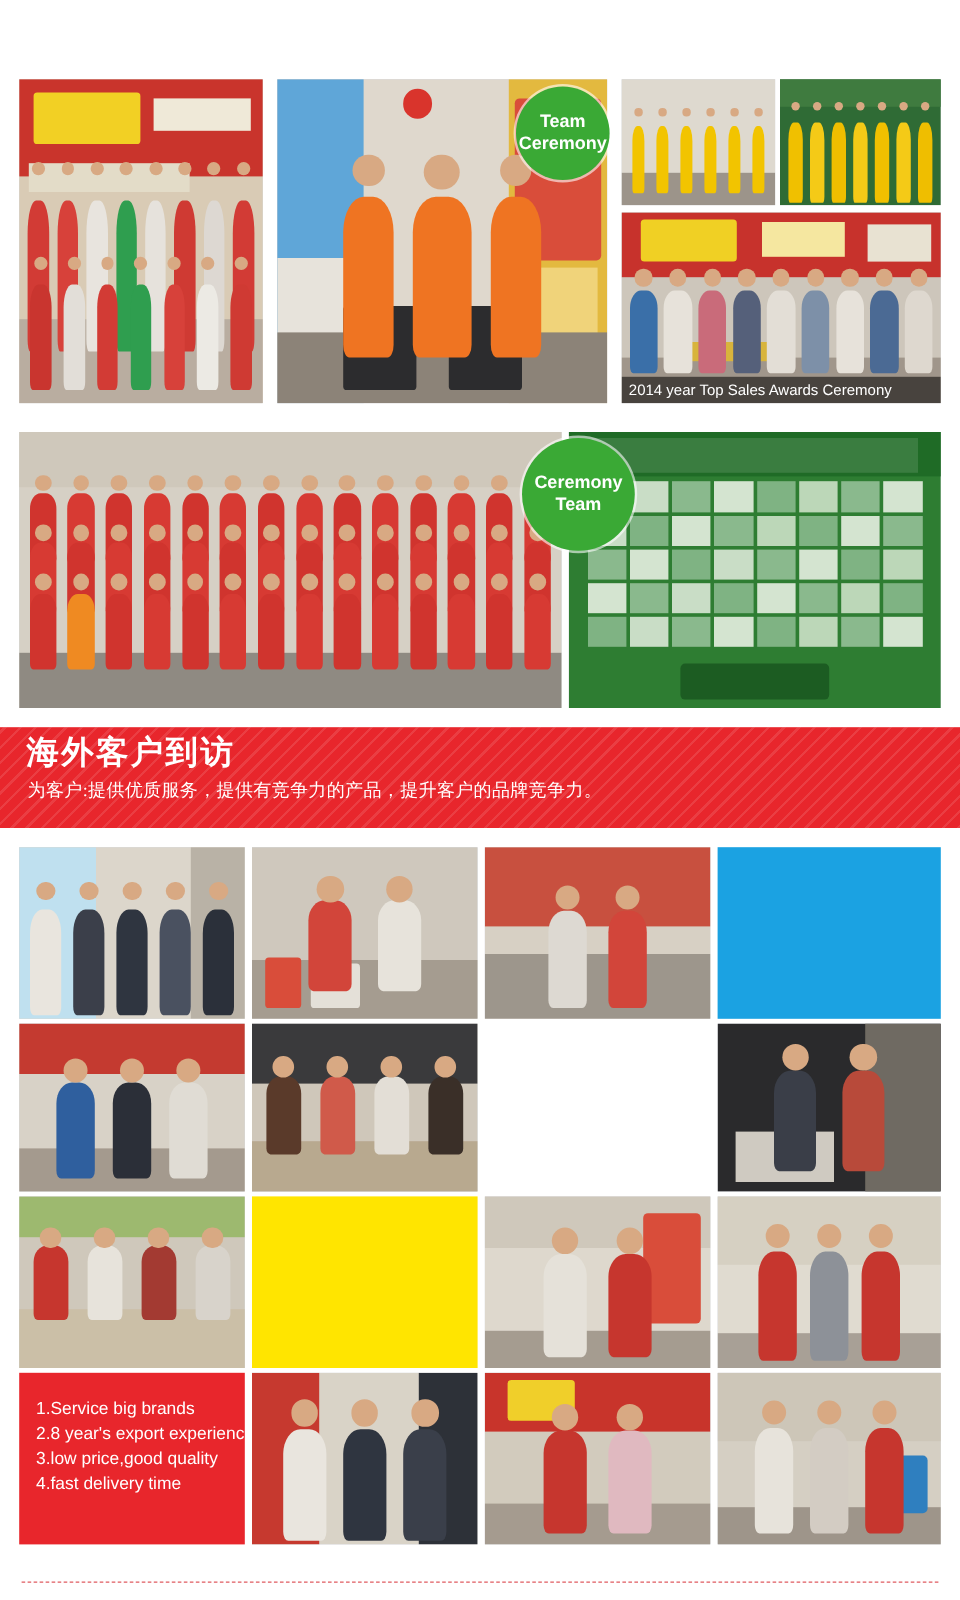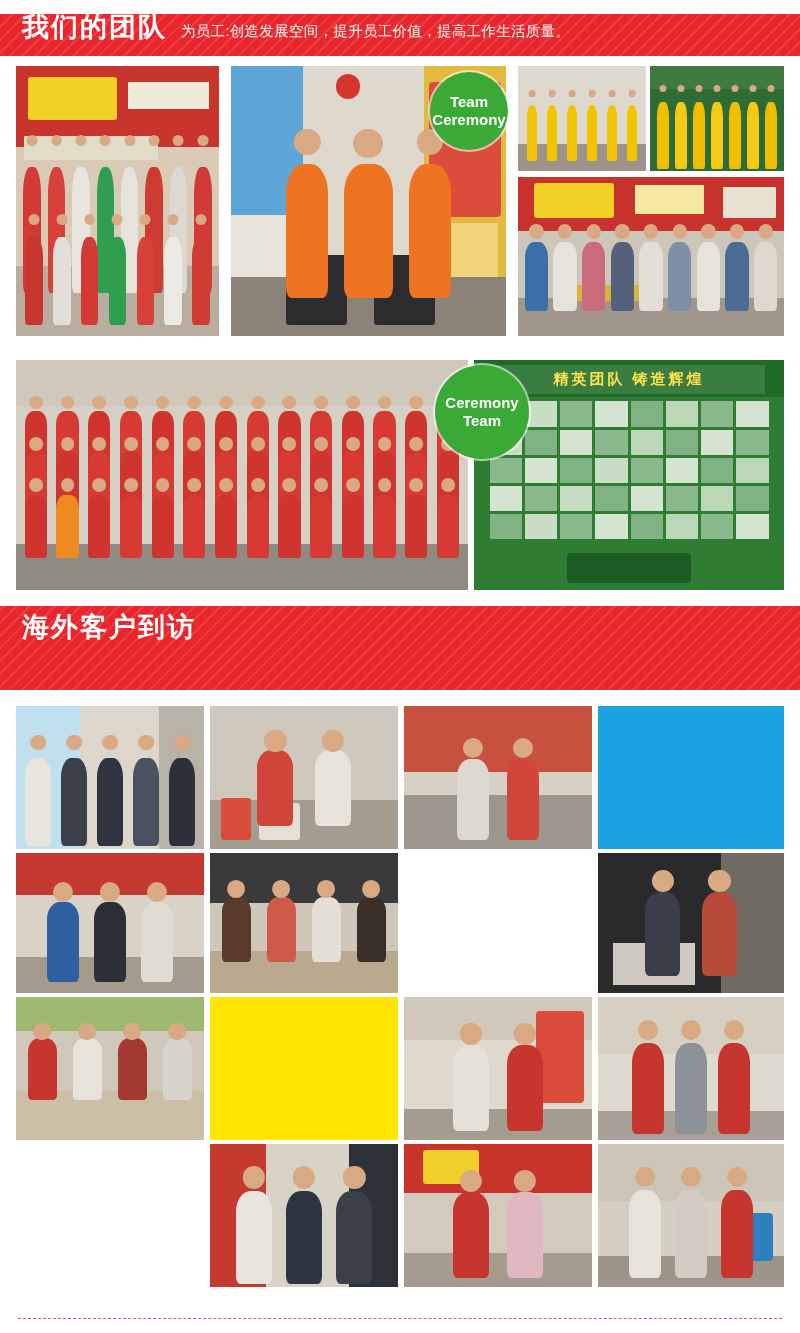--- a/index.html
+++ b/index.html
@@ -169,26 +169,20 @@
     bottom: 14px;
     border-top: 1px dashed #e05b60;
     height: 0;
   }
 </style>
 </head>
 <body>
 
 <div class="page">
 
-  <div class="band" style="top:14px;height:42px;">
-    <div class="band-inner">
-      <span class="band-title">我们的团队</span>
-      <span class="band-sub">为员工:创造发展空间，提升员工价值，提高工作生活质量。</span>
-    </div>
-  </div>
 
   <div class="ph" style="left:16px;top:66px;width:203px;height:270px;">
     <div class="scene">
       <div style="position:absolute;inset:0;background:#d9cbb5;"></div>
       <div style="position:absolute;left:0;top:0;width:100%;height:30%;background:#c9342c;"></div>
       <div style="position:absolute;left:6%;top:4%;width:44%;height:16%;background:#f2d024;border-radius:3px;"></div>
       <div style="position:absolute;left:55%;top:6%;width:40%;height:10%;background:#efe9d8;"></div>
       <div style="position:absolute;left:4%;top:26%;width:66%;height:9%;background:#e3dcc8;"></div>
       <div class="floor" style="height:26%;background:#b9ada0;"></div>
       <div class="people" style="bottom:16%;height:54%;">
@@ -278,20 +272,21 @@
         <div class="p" style="background:#e7e2da;"></div>
         <div class="p" style="background:#c96b7a;"></div>
         <div class="p" style="background:#55607a;"></div>
         <div class="p" style="background:#e3ded6;"></div>
         <div class="p" style="background:#7d90a8;"></div>
         <div class="p" style="background:#e7e2da;"></div>
         <div class="p" style="background:#4b6a94;"></div>
         <div class="p" style="background:#ded8cf;"></div>
       </div>
     </div>
+    <div class="cap">2014 year Top Sales Awards Ceremony</div>
   </div>
 
   <div class="badge green starburst" style="left:430px;top:72px;width:78px;height:78px;font-size:15px;">
     <div>
       <span>Team</span><br>
       <span>Ceremony</span>
     </div>
   </div>
 
   <div class="ph" style="left:16px;top:360px;width:452px;height:230px;">
@@ -348,21 +343,20 @@
           <div class="p" style="width:5%;background:#d73a33;"></div>
       </div>
     </div>
   </div>
 
   <div class="ph" style="left:474px;top:360px;width:310px;height:230px;">
     <div class="scene">
       <div style="position:absolute;inset:0;background:#2e7d32;"></div>
       <div style="position:absolute;left:0;top:0;width:100%;height:16%;background:#1f6b26;"></div>
       <div style="position:absolute;left:6%;top:2%;width:88%;height:13%;background:rgba(255,255,255,0.12);"></div>
-      <div style="position:absolute;left:6%;top:3%;width:88%;height:11%;display:flex;align-items:center;justify-content:center;color:#ffe14d;font-weight:bold;font-size:15px;letter-spacing:3px;">精英团队  铸造辉煌</div>
       <div style="position:absolute;left:5%;top:18%;width:90%;height:60%;display:grid;grid-template-columns:repeat(8,1fr);grid-template-rows:repeat(5,1fr);gap:3px;">
         <div style="background:#7fb383;"></div>
           <div style="background:#c9ddc6;"></div>
           <div style="background:#8ab98d;"></div>
           <div style="background:#d4e4d0;"></div>
         <div style="background:#7fb383;"></div>
           <div style="background:#bcd7b8;"></div>
           <div style="background:#8ab98d;"></div>
           <div style="background:#d4e4d0;"></div>
         <div style="background:#c9ddc6;"></div>
@@ -405,20 +399,21 @@
   <div class="badge green starburst" style="left:435px;top:365px;width:94px;height:94px;font-size:15px;">
     <div>
       <span>Ceremony</span><br>
       <span>Team</span>
     </div>
   </div>
 
   <div class="band band-stack" style="top:606px;height:84px;">
     <div class="band-inner" style="padding-left:22px;">
       <span class="band-title">海外客户到访</span>
+      <span class="band-sub">为客户:提供优质服务，提供有竞争力的产品，提升客户的品牌竞争力。</span>
     </div>
   </div>
 
   <div class="ph" style="left:16px;top:706px;width:188px;height:143px;">
     <div class="scene">
       <div style="position:absolute;inset:0;background:#dcd6cb;"></div>
       <div style="position:absolute;left:0;top:0;width:34%;height:100%;background:#bfe0ef;"></div>
       <div style="position:absolute;right:0;top:0;width:24%;height:100%;background:#b9b2a6;"></div>
       <div class="people" style="bottom:2%;height:72%;">
         <div class="p" style="width:14%;background:#e9e5de;"></div>
@@ -523,20 +518,28 @@
       <div style="position:absolute;left:0;top:0;width:100%;height:40%;background:#d6d0c2;"></div>
       <div style="position:absolute;left:0;bottom:0;width:100%;height:20%;background:#a8a096;"></div>
       <div class="people" style="bottom:4%;height:74%;justify-content:center;">
         <div class="p" style="width:18%;background:#c6362e;margin:0 3%;"></div>
         <div class="p" style="width:18%;background:#8d9198;margin:0 3%;"></div>
         <div class="p" style="width:18%;background:#c6362e;margin:0 3%;"></div>
       </div>
     </div>
   </div>
 
+  <div class="textile red" style="left:16px;top:1144px;width:188px;height:143px;padding:20px 14px;">
+    <ol>
+      <li>1.Service big brands</li>
+      <li>2.8 year's export experience</li>
+      <li>3.low price,good quality</li>
+      <li>4.fast delivery time</li>
+    </ol>
+  </div>
   <div class="ph" style="left:210px;top:1144px;width:188px;height:143px;">
     <div class="scene">
       <div style="position:absolute;inset:0;background:#d9d3c7;"></div>
       <div style="position:absolute;left:0;top:0;width:30%;height:100%;background:#c6392f;"></div>
       <div style="position:absolute;right:0;top:0;width:26%;height:100%;background:#2d3138;"></div>
       <div class="people" style="bottom:2%;height:76%;justify-content:center;">
         <div class="p" style="width:20%;background:#e9e5de;margin:0 4%;"></div>
         <div class="p" style="width:20%;background:#2f3540;margin:0 4%;"></div>
         <div class="p" style="width:20%;background:#3a3f4a;margin:0 4%;"></div>
       </div>

